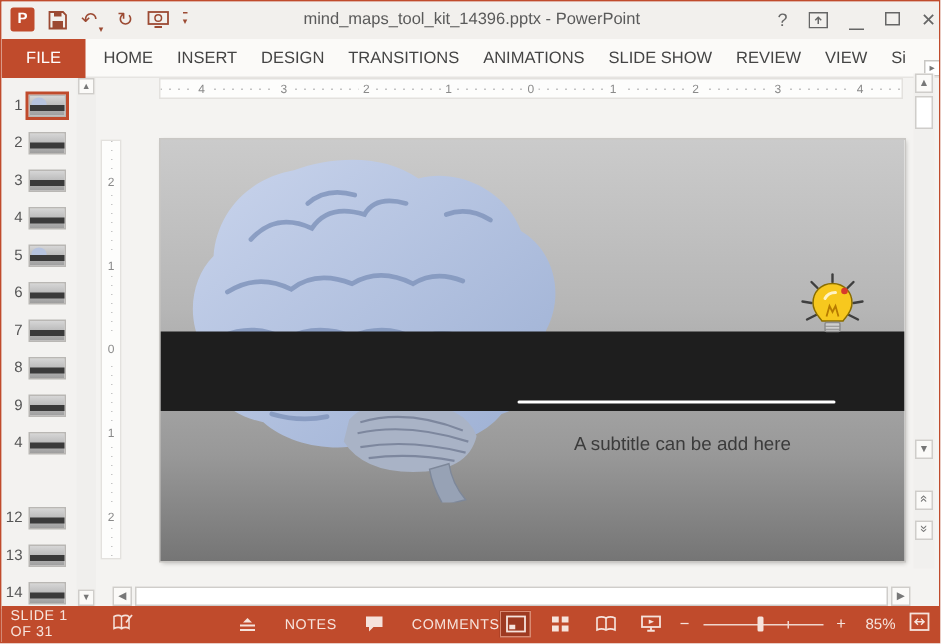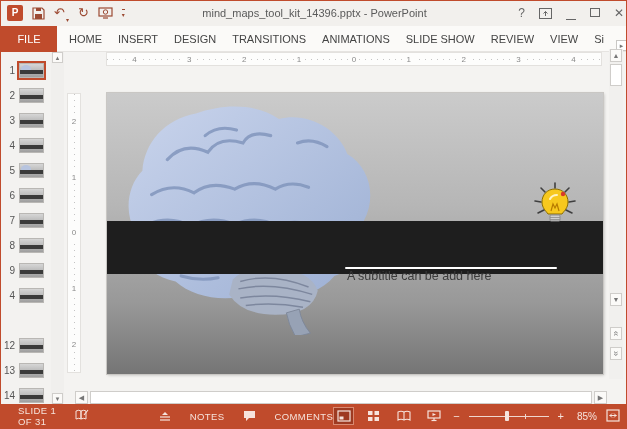--- a/index.html
+++ b/index.html
@@ -52,36 +52,36 @@
             background-size:1px 100%; background-position:center 0; background-repeat:no-repeat; }
   .vruler span { padding:2px 0; }
 
   
   .slide { position:absolute; left:106px; top:92px; width:496px; height:281px;
            background:linear-gradient(180deg,#cbcbcb 0%,#b6b6b6 40%,#989898 75%,#757575 100%);
            box-shadow:0 0 0 1px #c9c7c4, 1px 1px 3px rgba(0,0,0,.25); overflow:hidden; }
   .band { position:absolute; left:0; top:128px; width:496px; height:53px; background:#1e1e1e; }
   .slide-title { position:absolute; left:240px; top:130px; width:216px; text-align:center; color:#fff; font-size:37px; font-weight:400; letter-spacing:0.5px; }
   .title-rule { position:absolute; left:238px; top:174px; width:212px; height:2px; background:#fff; border-radius:1px; }
-  .slide-sub { position:absolute; left:240px; top:176px; width:216px; text-align:left; color:#3b3b3b; font-size:12.5px; }
+  .slide-sub { position:absolute; left:240px; top:196px; width:216px; text-align:center; color:#3b3b3b; font-size:12.5px; }
   .brain { position:absolute; left:-2px; top:2px; width:300px; height:240px; }
   .bulb { position:absolute; left:422px; top:86px; width:52px; height:52px; }
 
   
   .vscroll { position:absolute; right:3px; top:48px; width:14px; height:330px; background:#F1F0EE; }
   .sbtn { position:absolute; left:1px; width:12px; height:13px; background:#FBFAF8; border:1px solid #cfcdca; color:#777; font-size:7px; text-align:center; line-height:12px; }
   .vthumb { position:absolute; left:1px; top:15px; width:12px; height:22px; background:#fff; border:1px solid #cfcdca; }
   .rot90 { display:inline-block; transform:rotate(90deg); font-size:9px; line-height:9px; }
   .hscroll { position:absolute; left:74px; top:390px; width:532px; height:14px; }
   .htrack { position:absolute; left:15px; top:0; width:502px; height:13px; background:#fff; border:1px solid #cfcdca; }
   .hbtn { position:absolute; top:0; width:13px; height:13px; background:#FBFAF8; border:1px solid #cfcdca; color:#777; font-size:7px; text-align:center; line-height:12px; }
 
   
   .statusbar { position:absolute; left:0; bottom:0; width:627px; height:24px; background:#C04B2C; color:#F6E3DC; font-size:9.5px; display:flex; align-items:center; }
-  .sb-left { display:flex; align-items:center; gap:14px; padding-left:17px; letter-spacing:.4px; }
+  .sb-left { display:flex; align-items:center; gap:14px; padding-left:6px; letter-spacing:.4px; }
   .sb-mid { display:flex; align-items:center; gap:18px; margin-left:70px; letter-spacing:.4px; }
   .sb-item { display:flex; align-items:center; gap:19px; }
   .sb-right { display:flex; align-items:center; gap:9px; margin-left:auto; padding-right:8px; }
   .view-ic { width:21px; height:18px; display:flex; align-items:center; justify-content:center; }
   .view-ic.active { background:#9E3A21; box-shadow:inset 0 0 0 1px #D98A72; }
   .zoom-track { position:relative; width:80px; height:12px; }
   .zoom-line { position:absolute; left:0; top:6px; width:80px; height:1px; background:#EFD6CD; }
   .zoom-thumb { position:absolute; left:36px; top:1px; width:4px; height:10px; background:#F6E3DC; border-radius:1px; }
   .zoom-mark { position:absolute; left:56px; top:4px; width:1px; height:5px; background:#EFD6CD; }
   .zoom-pct { font-size:10px; min-width:24px; text-align:right; }

